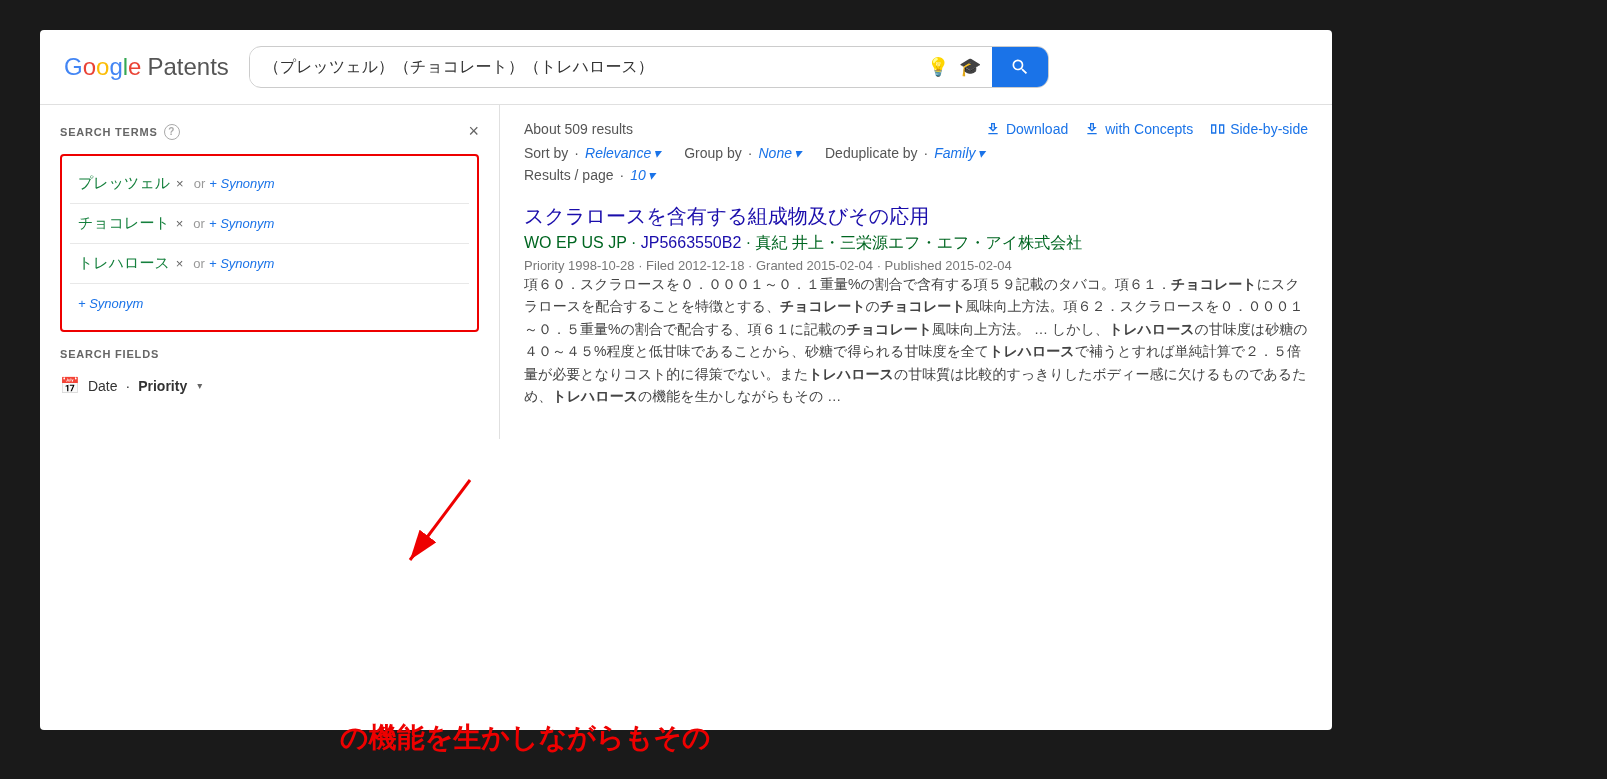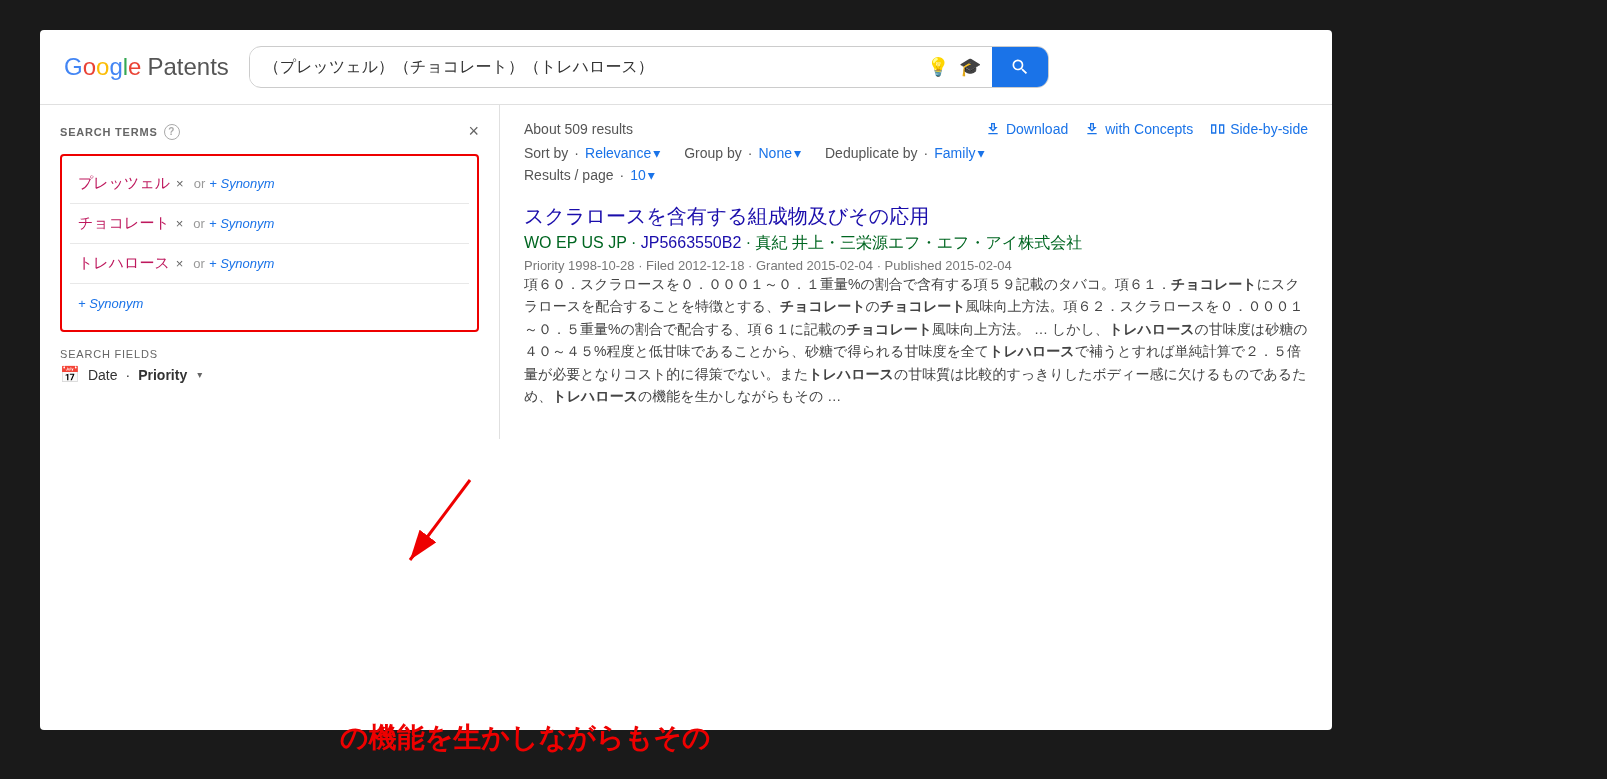--- a/index.html
+++ b/index.html
@@ -152,21 +152,21 @@
       padding: 10px 8px;
       border-bottom: 1px solid #e8e8e8;
       font-size: 15px;
       color: #333;
     }
     .term-row:last-child {
       border-bottom: none;
     }
     .term-text {
       font-size: 15px;
-      color: #be185d;
+      color: #15803d;
       font-weight: 500;
     }
     .term-x {
       color: #666;
       margin: 0 6px;
       font-size: 13px;
       cursor: pointer;
     }
     .term-or {
       color: #999;
@@ -189,24 +189,24 @@
       cursor: pointer;
     }
 
     
     .search-fields-section {
       margin-top: 16px;
     }
     .search-fields-title {
       font-size: 11px;
       color: #666;
-      font-weight: 400;
+      font-weight: 700;
       letter-spacing: 0.8px;
       text-transform: uppercase;
-      margin-bottom: 5px;
+      margin-bottom: 16px;
     }
     .date-field {
       display: flex;
       align-items: center;
       gap: 8px;
       font-size: 14px;
       color: #333;
       cursor: pointer;
     }
     .date-icon {
@@ -278,20 +278,21 @@
       color: #555;
     }
     .filter-dot { color: #555; margin: 0 2px; }
     .filter-value {
       color: #1a73e8;
       font-weight: 500;
       cursor: pointer;
       display: flex;
       align-items: center;
       gap: 2px;
+      font-style: italic;
     }
     .filter-sep { margin: 0 8px; color: #ccc; }
 
     .results-page-bar {
       display: flex;
       align-items: center;
       gap: 4px;
       font-size: 14px;
       color: #555;
       margin-bottom: 20px;

